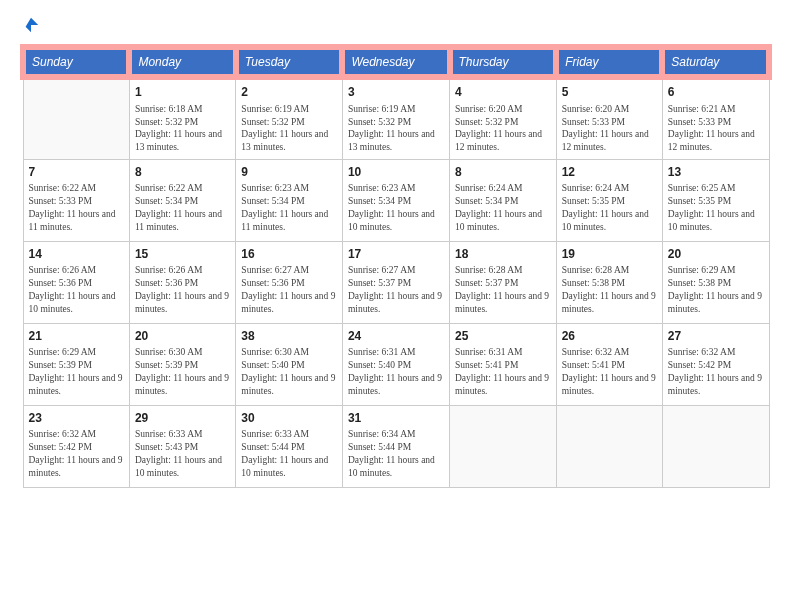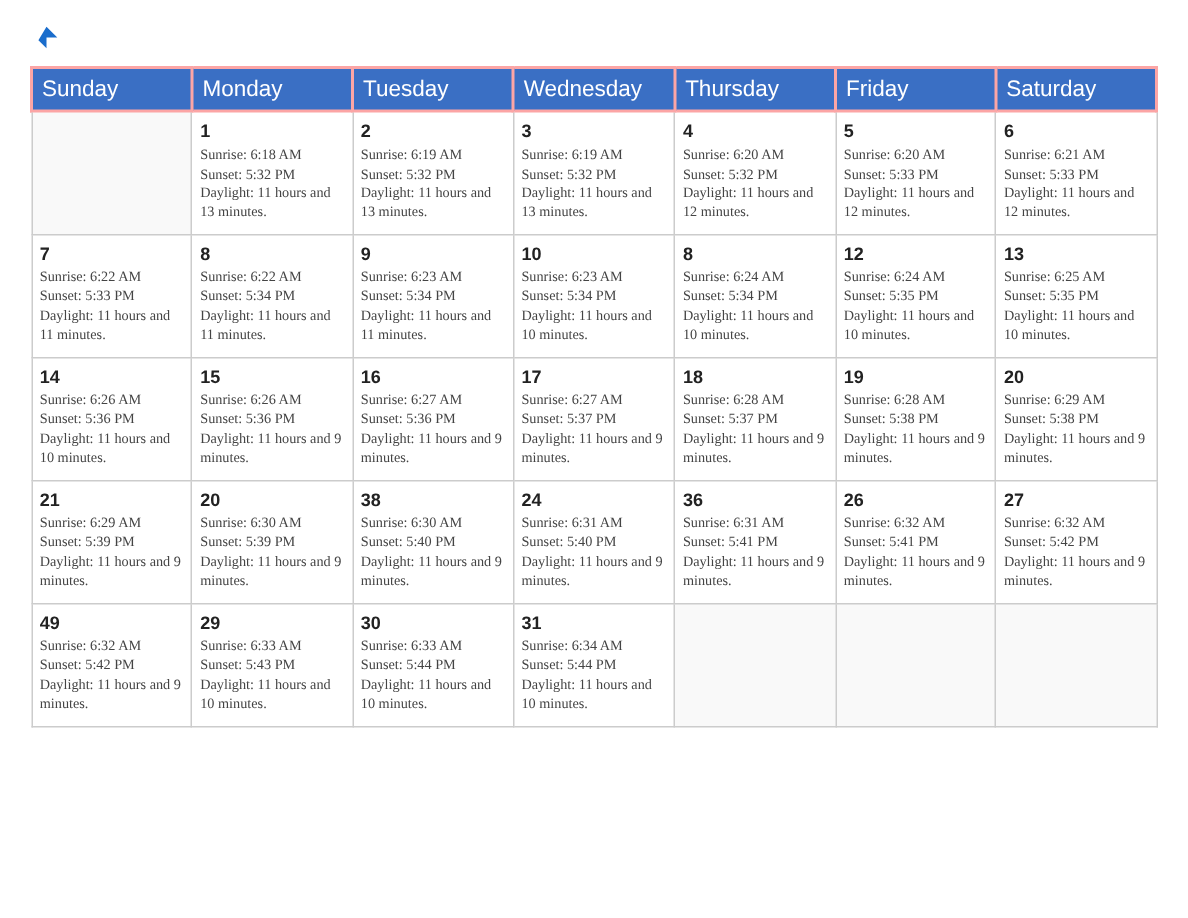--- a/index.html
+++ b/index.html
@@ -62,23 +62,24 @@
     .calendar {
       width: 100%;
       border-collapse: collapse;
       font-size: 10px;
     }
     .calendar th {
       background-color: #3a6fc4;
       color: #fff;
       text-align: left;
       padding: 5px 6px;
-      font-size: 15px;
+      font-size: 12px;
       font-weight: normal;
-      border: 2px solid #fca5a5;
+      border: 6px solid #fca5a5;
+      font-style: italic;
     }
     .calendar td {
       vertical-align: top;
       border: 1px solid #ccc;
       padding: 4px 5px;
       width: 108px;
       min-height: 80px;
       color: #333;
       line-height: 1.4;
     }
@@ -233,35 +234,35 @@
           </td>
           <td>
             <span class="day-number">38</span>
             <div class="day-info">Sunrise: 6:30 AM<br>Sunset: 5:40 PM<br>Daylight: 11 hours and 9 minutes.</div>
           </td>
           <td>
             <span class="day-number">24</span>
             <div class="day-info">Sunrise: 6:31 AM<br>Sunset: 5:40 PM<br>Daylight: 11 hours and 9 minutes.</div>
           </td>
           <td>
-            <span class="day-number">36</span>
+            <span class="day-number">25</span>
             <div class="day-info">Sunrise: 6:31 AM<br>Sunset: 5:41 PM<br>Daylight: 11 hours and 9 minutes.</div>
           </td>
           <td>
             <span class="day-number">26</span>
             <div class="day-info">Sunrise: 6:32 AM<br>Sunset: 5:41 PM<br>Daylight: 11 hours and 9 minutes.</div>
           </td>
           <td>
             <span class="day-number">27</span>
             <div class="day-info">Sunrise: 6:32 AM<br>Sunset: 5:42 PM<br>Daylight: 11 hours and 9 minutes.</div>
           </td>
         </tr>
         <tr class="week-row">
           <td>
-            <span class="day-number">49</span>
+            <span class="day-number">23</span>
             <div class="day-info">Sunrise: 6:32 AM<br>Sunset: 5:42 PM<br>Daylight: 11 hours and 9 minutes.</div>
           </td>
           <td>
             <span class="day-number">29</span>
             <div class="day-info">Sunrise: 6:33 AM<br>Sunset: 5:43 PM<br>Daylight: 11 hours and 10 minutes.</div>
           </td>
           <td>
             <span class="day-number">30</span>
             <div class="day-info">Sunrise: 6:33 AM<br>Sunset: 5:44 PM<br>Daylight: 11 hours and 10 minutes.</div>
           </td>

